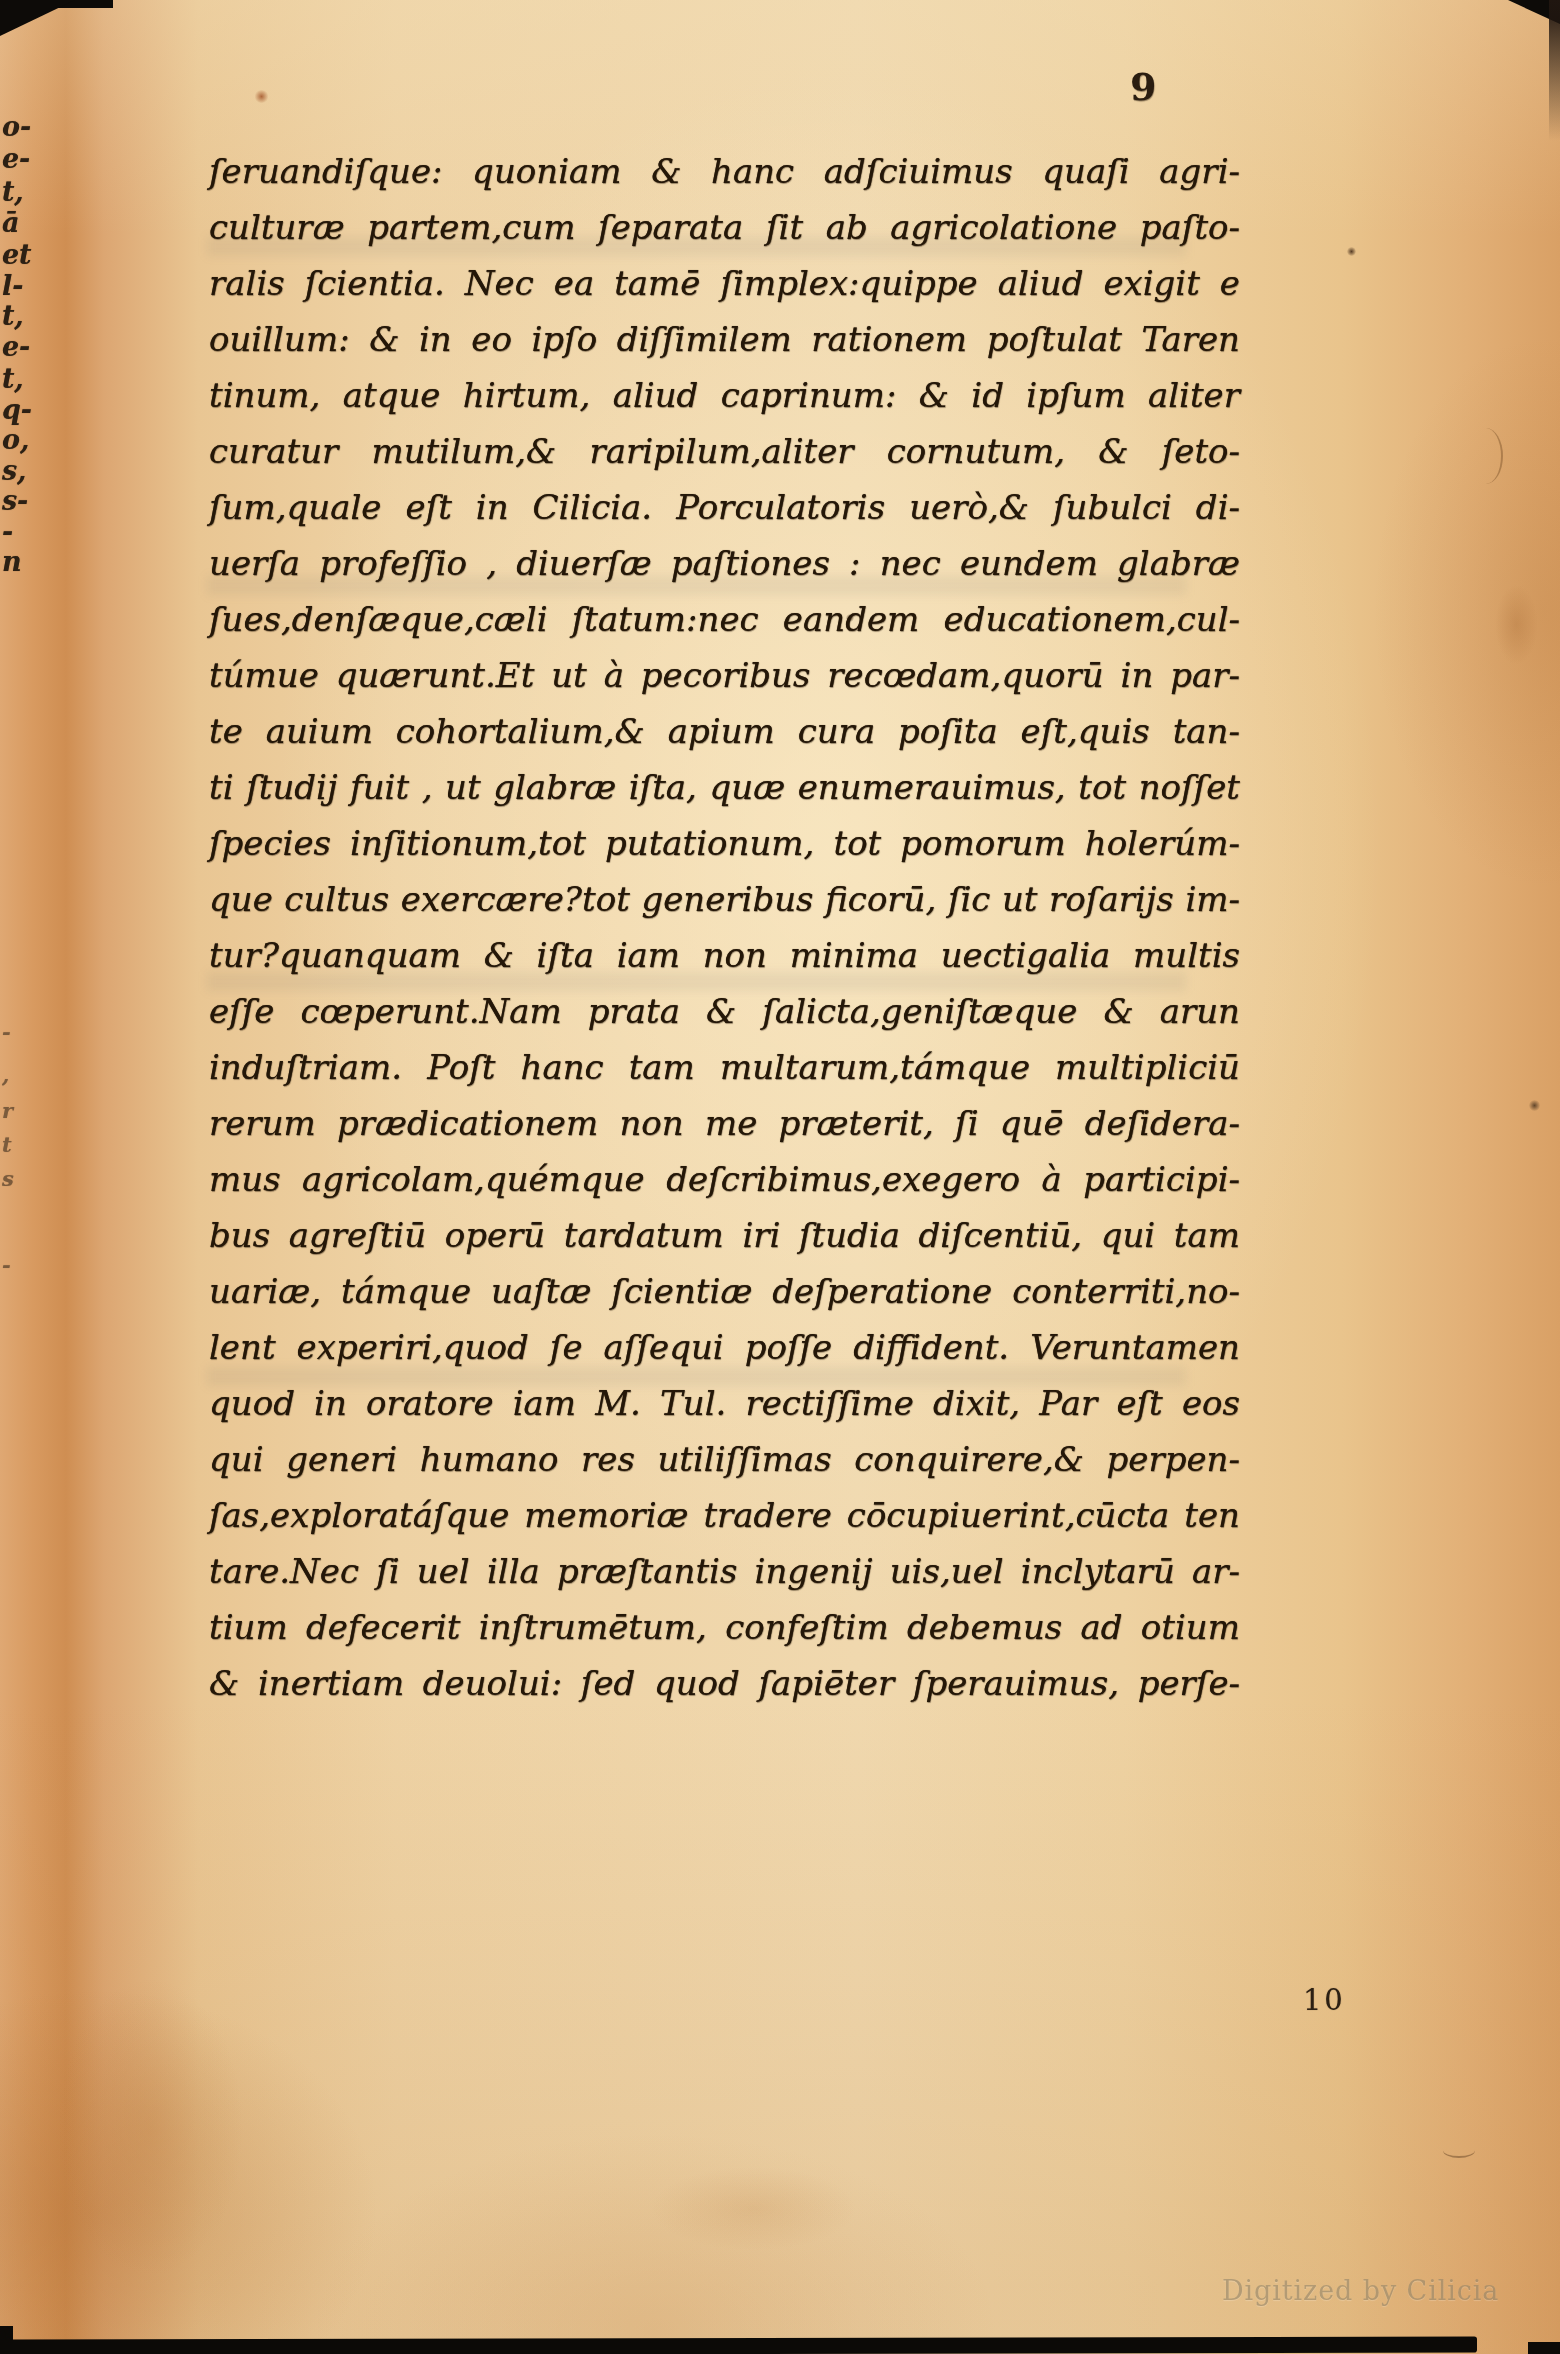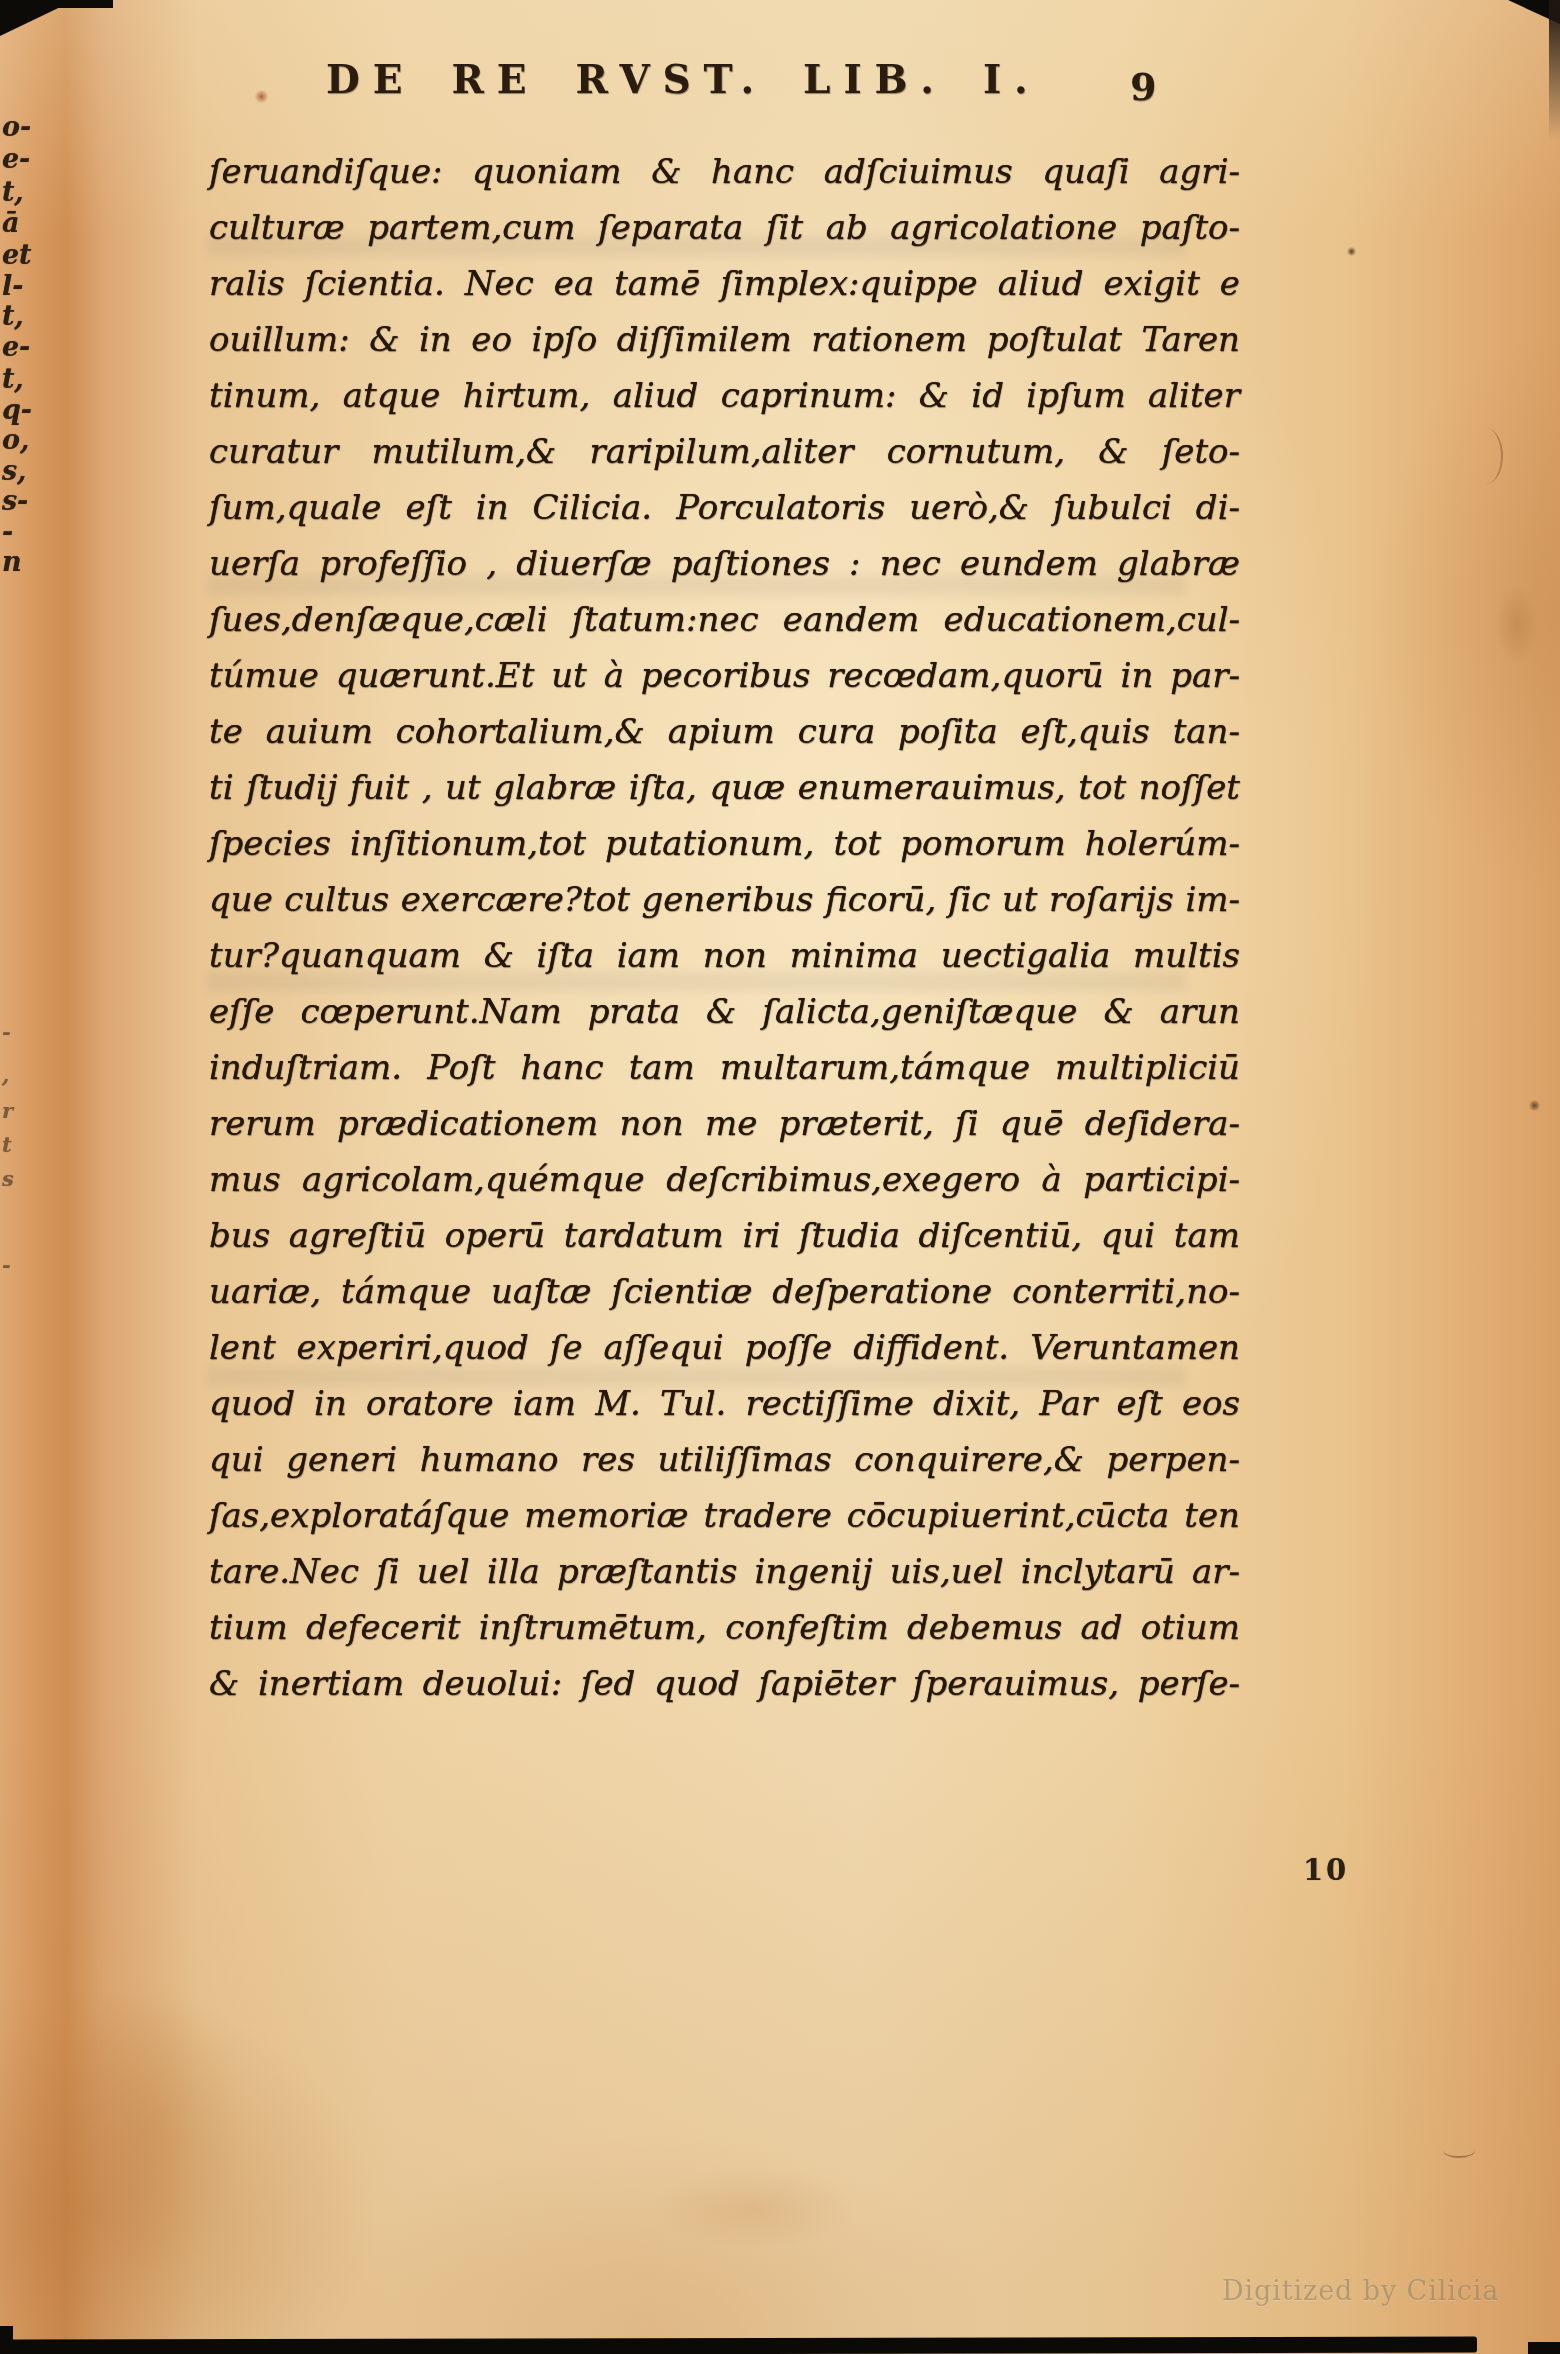--- a/index.html
+++ b/index.html
@@ -44,22 +44,22 @@
   }
   
   .frag{
     position:absolute;left:1.9px;
     font-size:27px;font-style:italic;font-weight:bold;color:#2c2014;
     text-shadow:0 0 0.9px rgba(40,26,10,0.6);
   }
   .frag.faint{opacity:0.55;font-size:21px;}
   
   .signature{
-    position:absolute;left:1303px;top:1853px;
-    font-size:29px;font-weight:bold;color:#2c2014;letter-spacing:2.8px;
+    position:absolute;left:1303px;top:1983px;
+    font-size:29px;font-weight:normal;color:#2c2014;letter-spacing:2.8px;
     text-shadow:0 0 0.9px rgba(40,26,10,0.6);
   }
   .watermark{
     position:absolute;left:1222px;top:2275px;
     font-size:27px;color:#8d8168;opacity:0.55;letter-spacing:0.9px;
     text-shadow:0 0.9px 0.9px rgba(255,255,255,0.35);
   }
   
   .corner-tl{position:absolute;top:0;left:0;width:0;height:0;
     border-top:36px solid #0d0b08;border-right:75px solid transparent;}
@@ -107,21 +107,20 @@
   <div class="stain s2"></div>
   <div class="stain s3"></div>
   <div class="stain s4"></div>
   <div class="stain s5"></div>
   <div class="stain s6"></div>
   <div class="stain s7"></div>
   <div class="curl"></div>
   <div class="squiggle"></div>
 
   <div class="running-head">
-    <span class="running-title">DE RE RVST. LIB. I.</span>
     <span class="page-number">9</span>
   </div>
 
   <div class="text-block">
     <div class="line">ſeruandiſque: quoniam &amp; hanc adſciuimus quaſi agri-</div>
     <div class="line">culturæ partem,cum ſeparata ſit ab agricolatione paſto-</div>
     <div class="line">ralis ſcientia. Nec ea tamē ſimplex:quippe aliud exigit e</div>
     <div class="line">ouillum: &amp; in eo ipſo diſſimilem rationem poſtulat Taren</div>
     <div class="line">tinum, atque hirtum, aliud caprinum: &amp; id ipſum aliter</div>
     <div class="line">curatur mutilum,&amp; raripilum,aliter cornutum, &amp; ſeto-</div>

